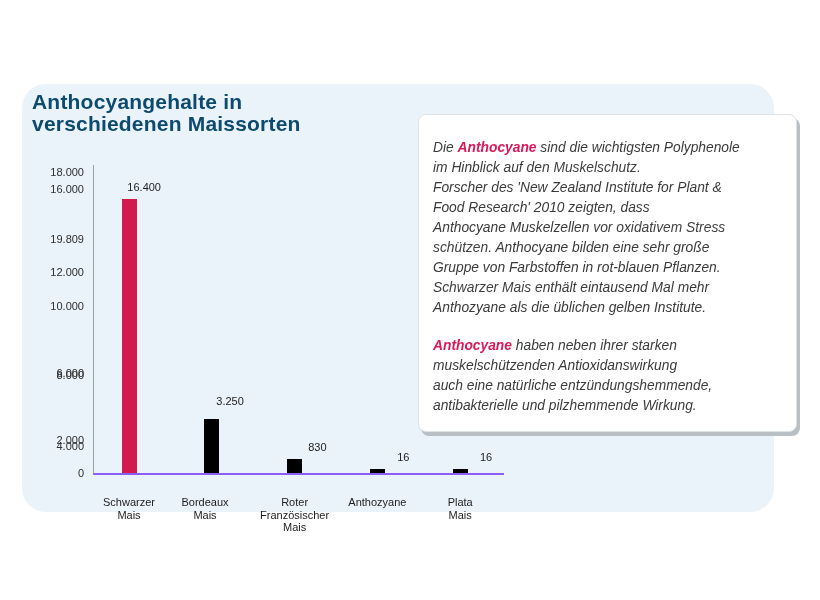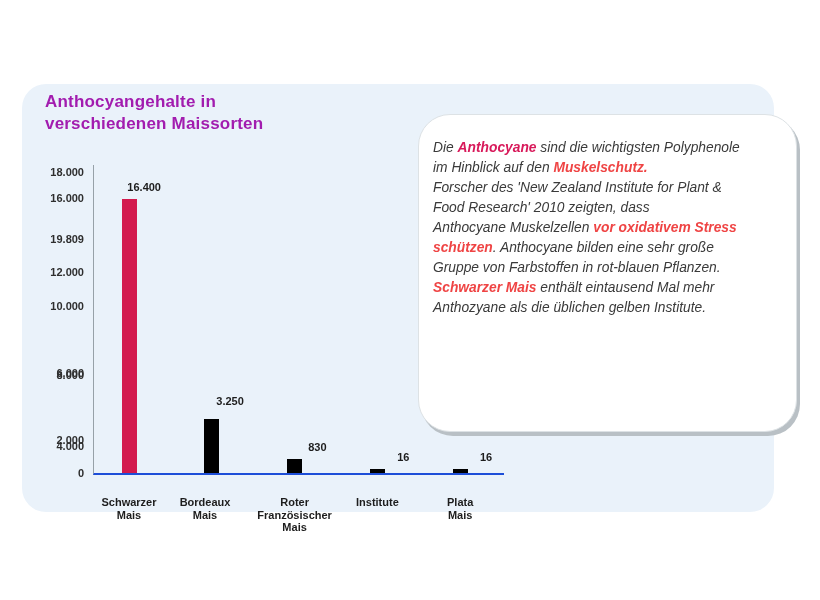--- a/index.html
+++ b/index.html
@@ -1,51 +1,51 @@
 <!DOCTYPE html>
 <html><head>
 <meta charset="utf-8">
 <style>
   html,body{margin:0;padding:0;background:#ffffff;}
   .page{position:relative;width:820px;height:600px;background:#ffffff;overflow:hidden;
         font-family:"Liberation Sans",sans-serif;}
   .card{position:absolute;left:22px;top:84px;width:752px;height:428px;
         background:#eaf2fa;border-radius:24px;}
-  .chart-title{position:absolute;left:23px;top:7px;font-size:17px;font-weight:bold;
-        color:#a21caf;line-height:22px;white-space:pre-line;letter-spacing:0.2px;}
+  .chart-title{position:absolute;left:10px;top:7px;font-size:21px;font-weight:bold;
+        color:#0c4a6e;line-height:22px;white-space:pre-line;letter-spacing:0.2px;}
   
   .plot{position:absolute;left:71px;top:81px;width:410px;height:308px;
-        border-left:1.5px solid #97a1a8;border-bottom:2px solid #1d4ed8;font-weight:bold;}
+        border-left:1.5px solid #97a1a8;border-bottom:2px solid #8b5cf6;}
   .ytick{position:absolute;width:52px;text-align:right;font-size:11px;color:#2e2e2e;
         height:14px;line-height:14px;}
   .bar{position:absolute;bottom:0;}
   .val-label{position:absolute;width:64px;text-align:right;font-size:11px;color:#1d1d1d;}
   .cat-label{position:absolute;width:96px;text-align:center;font-size:11px;color:#1d1d1d;
         line-height:12.5px;white-space:pre-line;margin-top:17px;}
   
   .infobox{position:absolute;left:418px;top:114px;width:379px;height:318px;
-        background:#ffffff;border:1px solid #dde2e5;border-radius:32px;
+        background:#ffffff;border:1px solid #dde2e5;border-radius:8px;
         box-shadow:3px 4px 0 #b9c0c5;box-sizing:border-box;
         padding:23px 14px 10px 14px;}
   .info-p{margin:0;font-size:13.8px;font-style:italic;color:#3a3a3a;
         line-height:20px;white-space:pre-line;}
   .info-p + .info-p{margin-top:18px;}
-  .seg-b{font-weight:bold;color:#ef4444;}
+  .seg-b{font-weight:normal;color:#404040;}
   .seg-cb{font-weight:bold;}
 </style>
 </head>
 <body>
 
 <div class="page">
   <div class="card">
     <div class="chart-title">Anthocyangehalte in
 verschiedenen Maissorten</div>
     <div class="plot">
         <div class="ytick" style="left: -62px; top: 0px;">18.000</div>
-        <div class="ytick" style="left: -62px; top: 26px;">16.000</div>
+        <div class="ytick" style="left: -62px; top: 17px;">16.000</div>
         <div class="ytick" style="left: -62px; top: 66.8889px;">19.809</div>
         <div class="ytick" style="left: -62px; top: 100.333px;">12.000</div>
         <div class="ytick" style="left: -62px; top: 133.778px;">10.000</div>
         <div class="ytick" style="left: -62px; top: 167.222px; margin-top: 36px;">8.000</div>
         <div class="ytick" style="left: -62px; top: 200.667px;">6.000</div>
         <div class="ytick" style="left: -62px; top: 234.111px; margin-top: 40px;">4.000</div>
         <div class="ytick" style="left: -62px; top: 267.556px;">2.000</div>
         <div class="ytick" style="left: -62px; top: 301px;">0</div>
         <div class="bar" style="left: 27.5px; width: 15px; height: 274px; background: rgb(211, 26, 78);"></div>
         <div class="val-label" style="left: 3px; top: 16px;">16.400</div>
@@ -55,31 +55,35 @@
         <div class="val-label" style="left: 85.8px; top: 230px;">3.250</div>
         <div class="cat-label" style="left: 63px; top: 314px;">Bordeaux
 Mais</div>
         <div class="bar" style="left: 193.1px; width: 15px; height: 14px; background: rgb(0, 0, 0);"></div>
         <div class="val-label" style="left: 168.6px; top: 276px;">830</div>
         <div class="cat-label" style="left: 152.6px; top: 314px;">Roter
 Französischer
 Mais</div>
         <div class="bar" style="left: 275.9px; width: 15px; height: 4px; background: rgb(0, 0, 0);"></div>
         <div class="val-label" style="left: 251.4px; top: 286px;">16</div>
-        <div class="cat-label" style="left: 235.4px; top: 314px;">Institute</div>
+        <div class="cat-label" style="left: 235.4px; top: 314px;">Anthozyane</div>
         <div class="bar" style="left: 358.7px; width: 15px; height: 4px; background: rgb(0, 0, 0);"></div>
         <div class="val-label" style="left: 334.2px; top: 286px;">16</div>
         <div class="cat-label" style="left: 318.2px; top: 314px;">Plata
 Mais</div>
       </div>
   </div>
   <div class="infobox">
       <p class="info-p"><span>Die </span><span class="seg-cb" style="color: rgb(216, 25, 90);">Anthocyane</span><span> sind die wichtigsten Polyphenole
 im Hinblick auf den </span><span class="seg-b">Muskelschutz.</span><span>
 Forscher des 'New Zealand Institute for Plant &amp;
 Food Research' 2010 zeigten, dass
 Anthocyane Muskelzellen </span><span class="seg-b">vor oxidativem Stress
 schützen</span><span>.  Anthocyane bilden eine sehr große
 Gruppe von Farbstoffen in rot-blauen Pflanzen.
 </span><span class="seg-b">Schwarzer Mais</span><span>  enthält eintausend Mal mehr
 Anthozyane als die üblichen gelben Institute.</span></p>
+      <p class="info-p"><span class="seg-cb" style="color: rgb(216, 25, 90);">Anthocyane</span><span> haben neben ihrer starken
+muskelschützenden Antioxidanswirkung
+auch eine natürliche entzündungshemmende,
+antibakterielle und pilzhemmende Wirkung.</span></p>
     </div>
 </div>
 
 </body></html>

